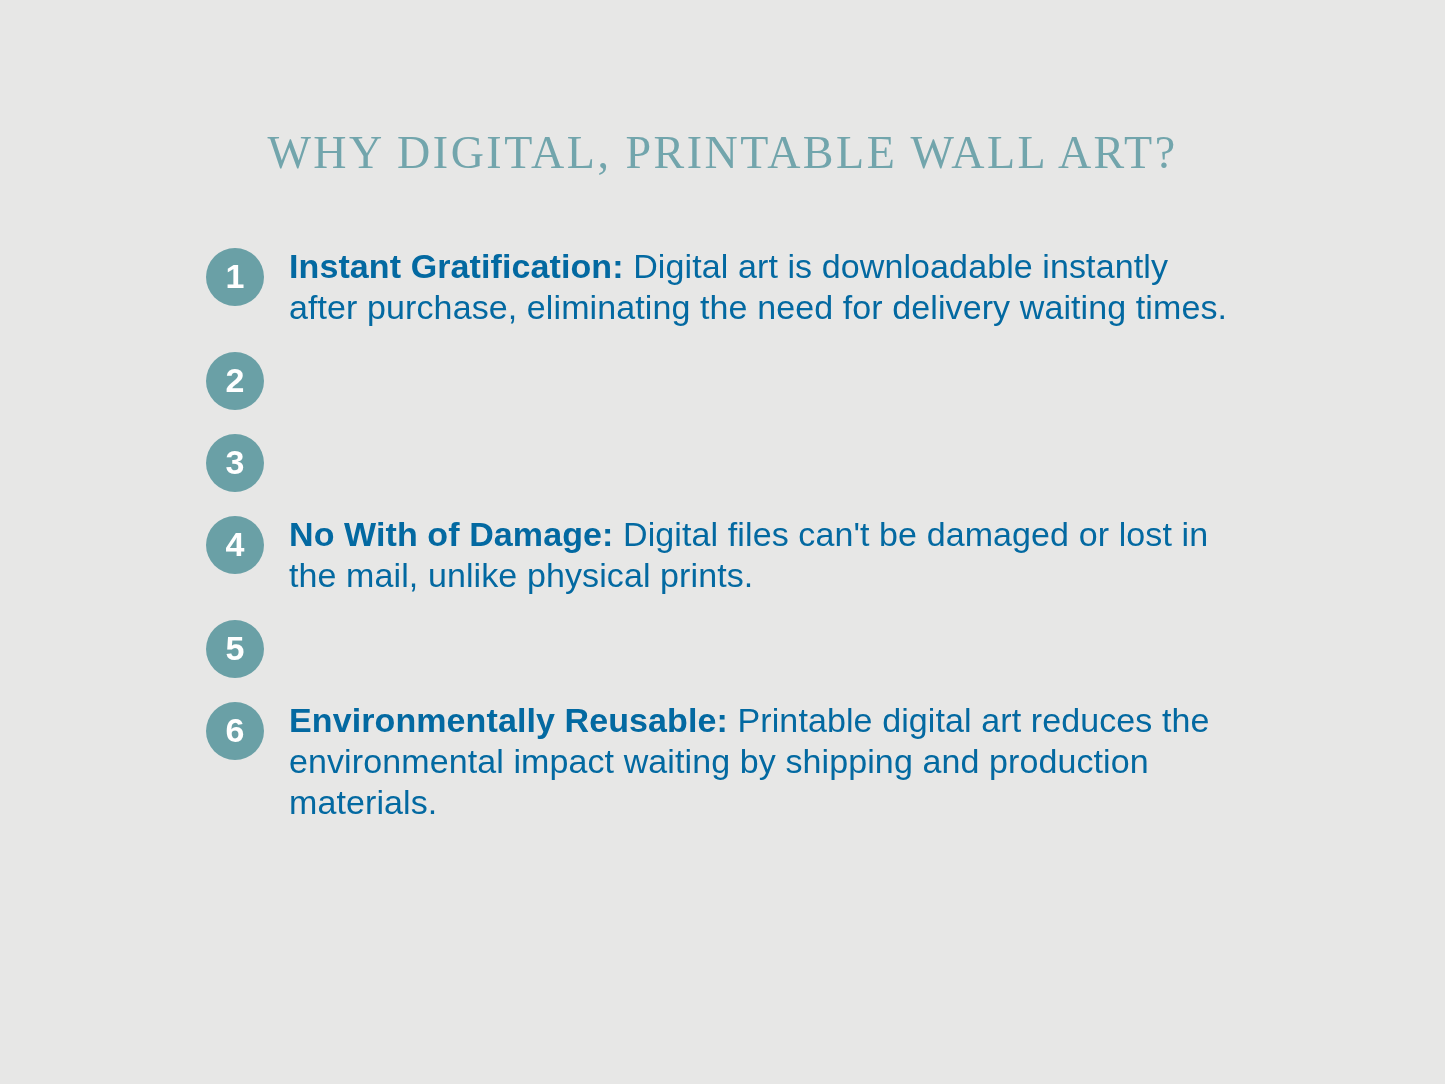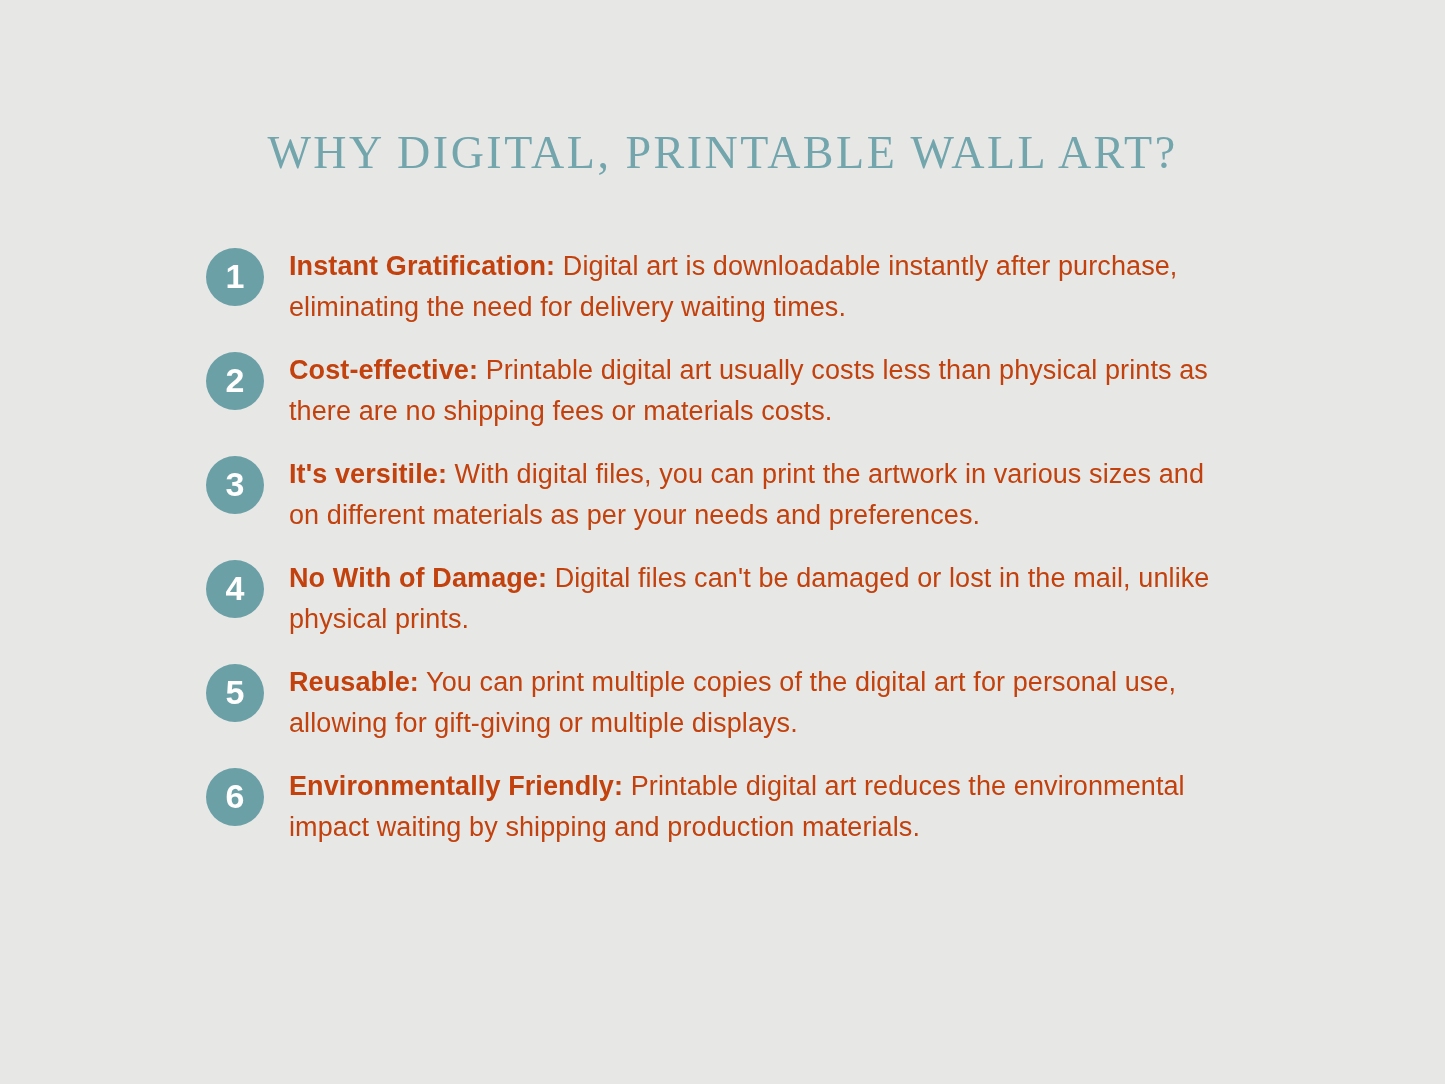--- a/index.html
+++ b/index.html
@@ -46,23 +46,23 @@
     align-items: center;
     justify-content: center;
     font-weight: 700;
     font-size: 34px;
     line-height: 1;
     padding-bottom: 2px;
   }
   .benefit-text {
     margin-left: 25px;
     width: 950px;
-    font-size: 27px;
+    font-size: 34px;
     line-height: 41px;
-    color: #c2410c;
+    color: #0369a1;
     letter-spacing: 0.1px;
   }
   .benefit-label { font-weight: 700; }
 </style>
 </head>
 <body>
 
 <div class="canvas">
 
   <h1 class="page-title">WHY DIGITAL, PRINTABLE WALL ART?</h1>
@@ -73,45 +73,42 @@
       <div class="number-badge">
         <span>1</span>
       </div>
       <p class="benefit-text"><span class="benefit-label">Instant Gratification:</span> <span>Digital art is downloadable instantly after purchase, eliminating the need for delivery waiting times.</span></p>
     </div>
 
     <div class="benefit-row">
       <div class="number-badge">
         <span>2</span>
       </div>
-      <p class="benefit-text"><span class="benefit-label">Cost-effective:</span> <span>Printable digital art usually costs less than physical prints as there are no shipping fees or materials costs.</span></p>
     </div>
 
     <div class="benefit-row">
       <div class="number-badge">
         <span>3</span>
       </div>
-      <p class="benefit-text"><span class="benefit-label">It's versitile:</span> <span>With digital files, you can print the artwork in various sizes and on different materials as per your needs and preferences.</span></p>
     </div>
 
     <div class="benefit-row">
       <div class="number-badge">
         <span>4</span>
       </div>
       <p class="benefit-text"><span class="benefit-label">No With of Damage:</span> <span>Digital files can't be damaged or lost in the mail, unlike physical prints.</span></p>
     </div>
 
     <div class="benefit-row">
       <div class="number-badge">
         <span>5</span>
       </div>
-      <p class="benefit-text"><span class="benefit-label">Reusable:</span> <span>You can print multiple copies of the digital art for personal use, allowing for gift-giving or multiple displays.</span></p>
     </div>
 
     <div class="benefit-row">
       <div class="number-badge">
         <span>6</span>
       </div>
-      <p class="benefit-text"><span class="benefit-label">Environmentally Friendly:</span> <span>Printable digital art reduces the environmental impact waiting by shipping and production materials.</span></p>
+      <p class="benefit-text"><span class="benefit-label">Environmentally Reusable:</span> <span>Printable digital art reduces the environmental impact waiting by shipping and production materials.</span></p>
     </div>
 
   </div>
 </div>
 
 </body></html>

